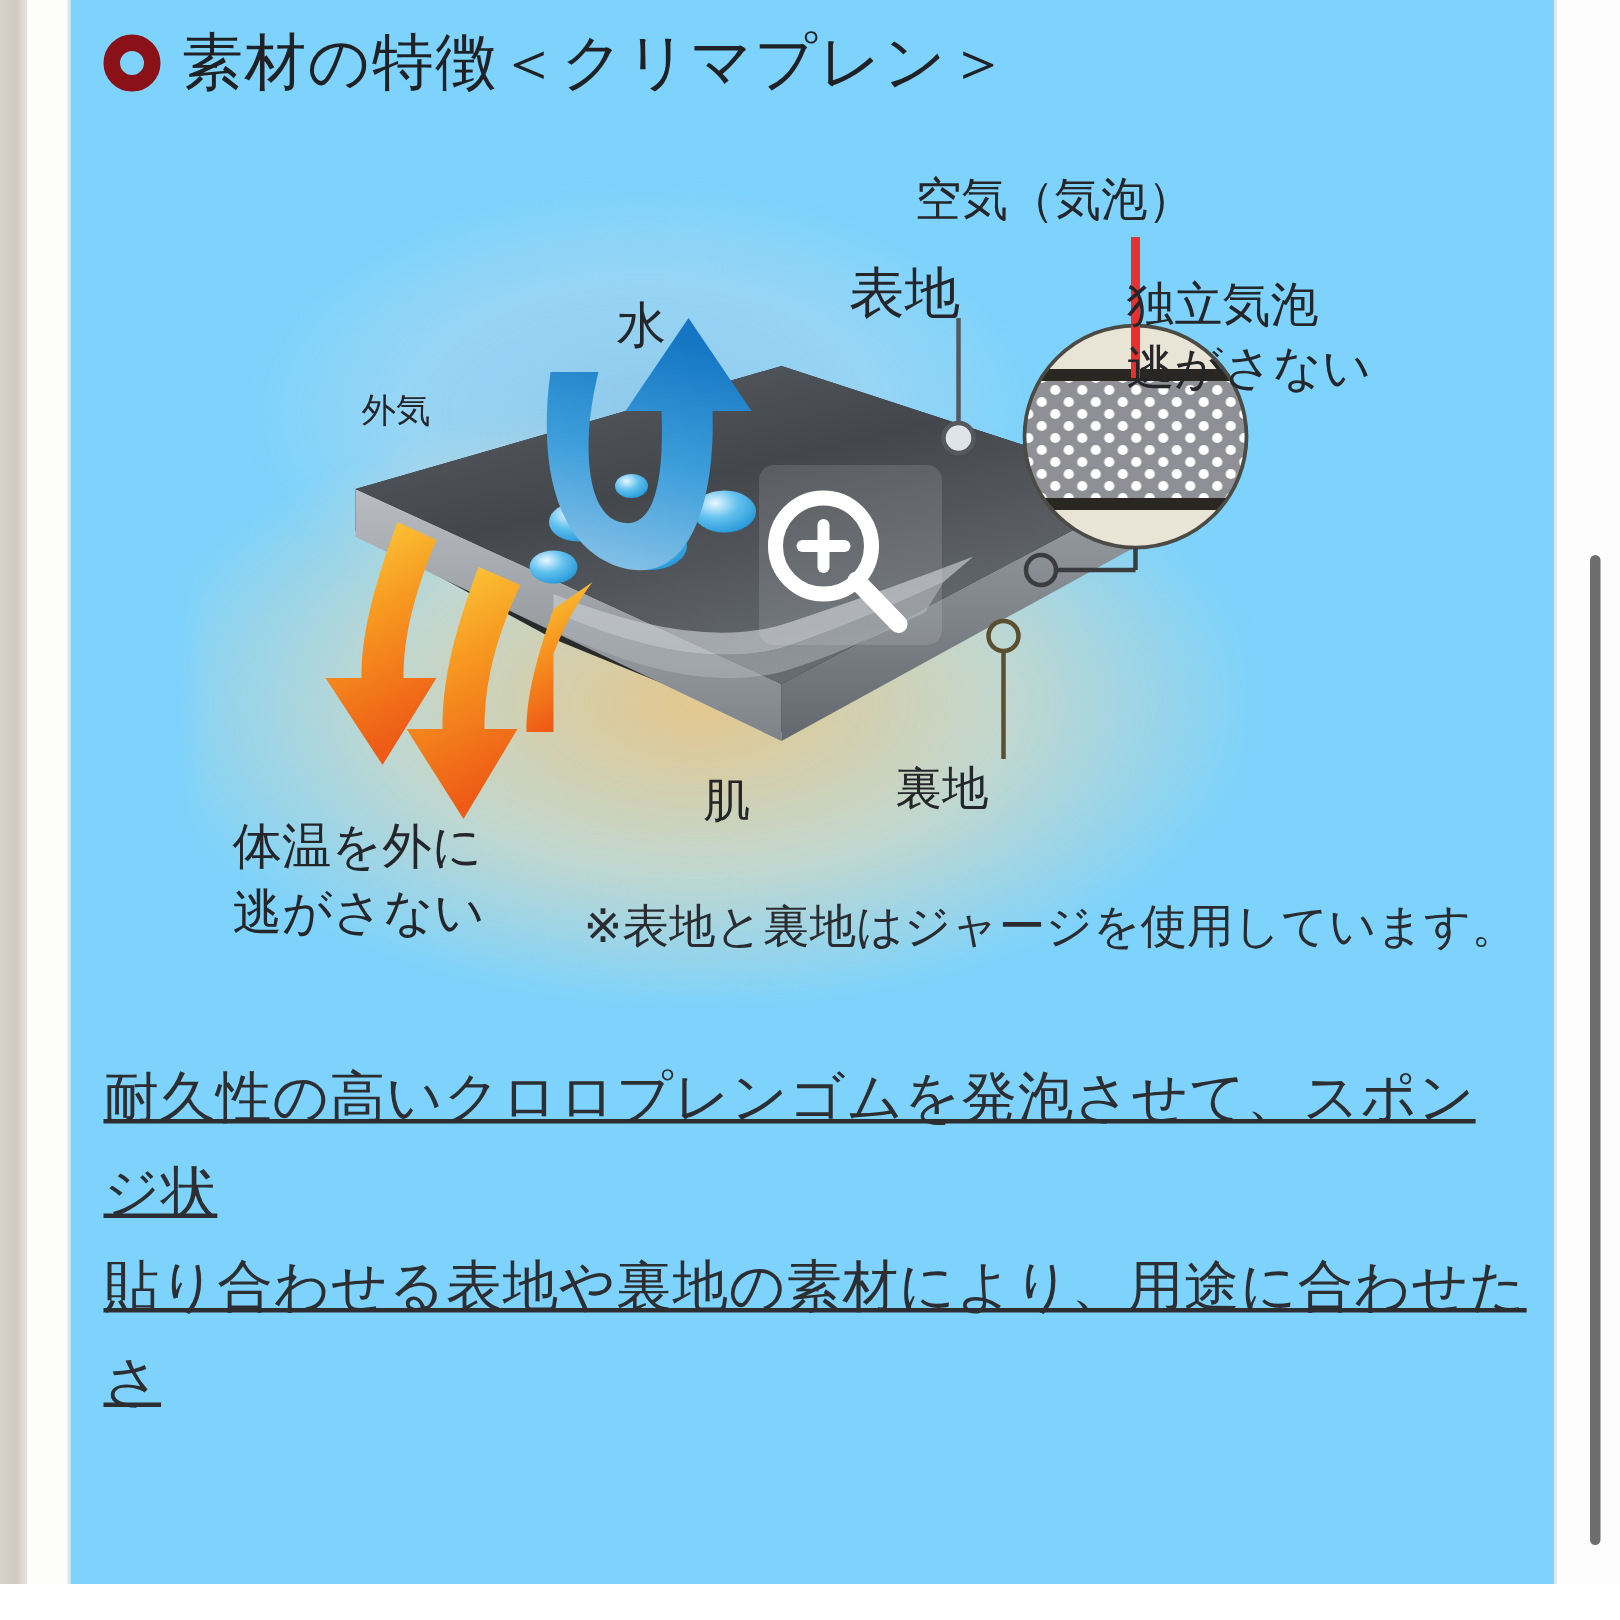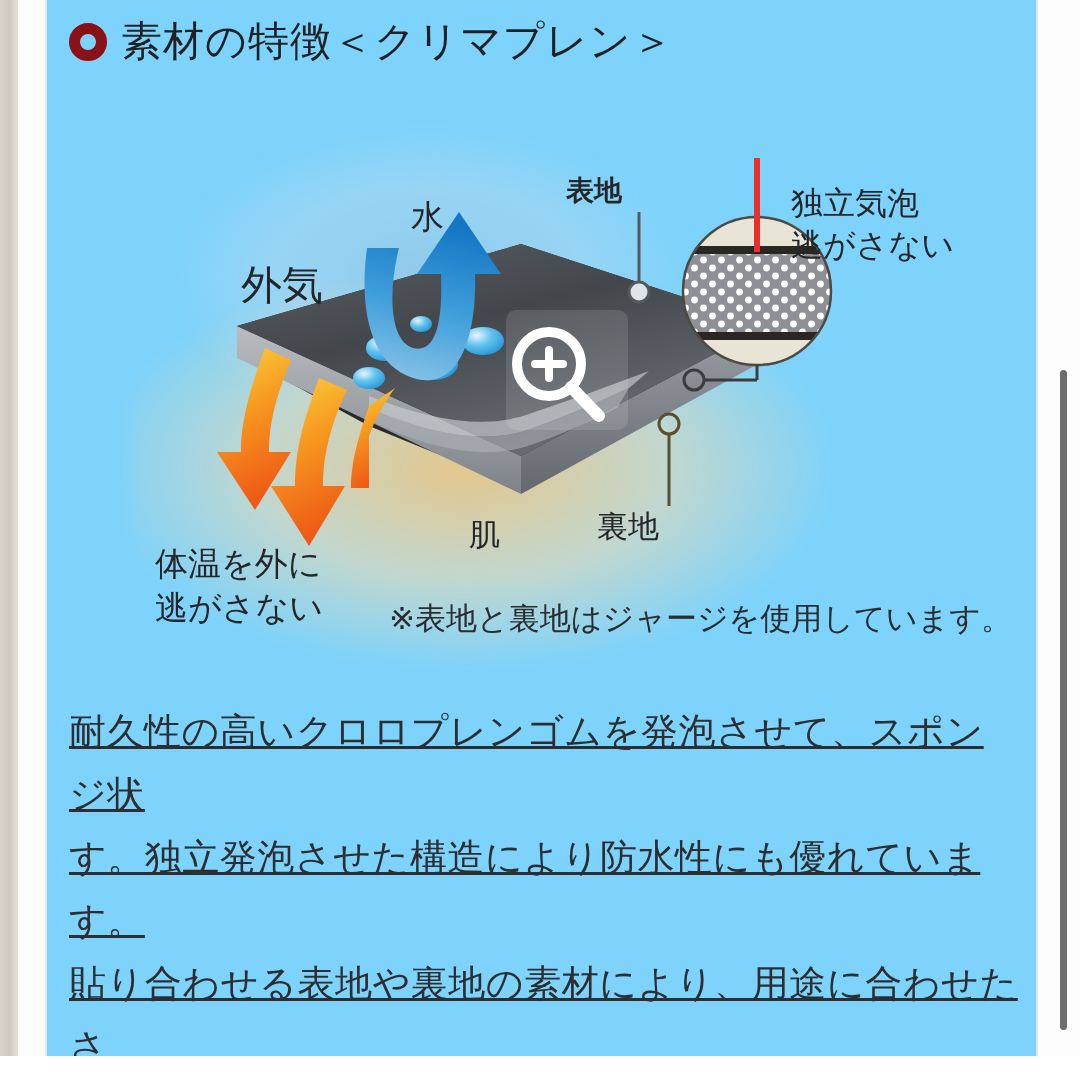--- a/index.html
+++ b/index.html
@@ -87,25 +87,25 @@
     filter:blur(7px);
   }
   .fig-svg{position:absolute;left:0;top:0;}
 
   
   .lbl{
     position:absolute;color:#24262a;
     font-family:"DejaVu Sans","Liberation Sans",sans-serif;
     white-space:nowrap;line-height:1.18;
   }
-  .lbl-gaiki{left:172px;top:165px;font-size:41px;}
+  .lbl-gaiki{left:172px;top:165px;font-size:23px;}
   .lbl-mizu{left:342px;top:102px;font-size:33px;}
-  .lbl-omote{left:497px;top:78px;font-size:28px;font-weight:bold;}
+  .lbl-omote{left:497px;top:78px;font-size:37px;}
   .lbl-kuuki{left:541px;top:19px;font-size:31px;}
-  .lbl-doku{left:722px;top:87px;font-size:32px;line-height:1.30;}
+  .lbl-doku{left:682px;top:87px;font-size:32px;line-height:1.30;}
   .lbl-ura{left:528px;top:412px;font-size:31px;text-align:right;}
   .lbl-hada{left:400px;top:420px;font-size:31px;}
   .lbl-taion{left:86px;top:446px;font-size:33px;line-height:1.33;}
   .lbl-note{left:320px;top:504px;font-size:31px;color:#2a2c30;}
 
   
   .body-copy{
     position:absolute;left:22px;top:700px;width:950px;
     font-family:"DejaVu Sans","Liberation Sans",sans-serif;
     font-size:37px;line-height:63px;color:#2c2e31;
@@ -227,36 +227,36 @@
         <polyline points="688,284 634,284" fill="none" stroke="#3a3c40" stroke-width="3"></polyline>
         <circle cx="625" cy="284" r="10" fill="none" stroke="#3a3c40" stroke-width="3"></circle>
 
         <circle cx="600" cy="328" r="10" fill="none" stroke="#5a4f2e" stroke-width="3"></circle>
         <line x1="600" y1="338" x2="600" y2="410" stroke="#5a4f2e" stroke-width="3"></line>
       </svg>
 
       <div class="lbl lbl-gaiki">外気</div>
       <div class="lbl lbl-mizu">水</div>
       <div class="lbl lbl-omote">表地</div>
+      <div class="lbl lbl-kuuki">空気（気泡）</div>
       <div class="lbl lbl-doku">
         <div>独立気泡</div>
         <div>逃がさない</div>
       </div>
       <div class="lbl lbl-ura">裏地</div>
       <div class="lbl lbl-hada">肌</div>
       <div class="lbl lbl-taion">
         <div>体温を外に</div>
         <div>逃がさない</div>
       </div>
       <div class="lbl lbl-note">※表地と裏地はジャージを使用しています。</div>
     </div>
 
     <div class="body-copy">
       <p>耐久性の高いクロロプレンゴムを発泡させて、スポンジ状</p>
-      <p>す。独立発泡させた構造により防水性にも優れています。</p>
       <p>貼り合わせる表地や裏地の素材により、用途に合わせたさ</p>
 
     </div>
 
   </div>
 
   <div class="page-rule-right"></div>
   <div class="edge-right-white"></div>
   <div class="bottom-band"></div>
 

